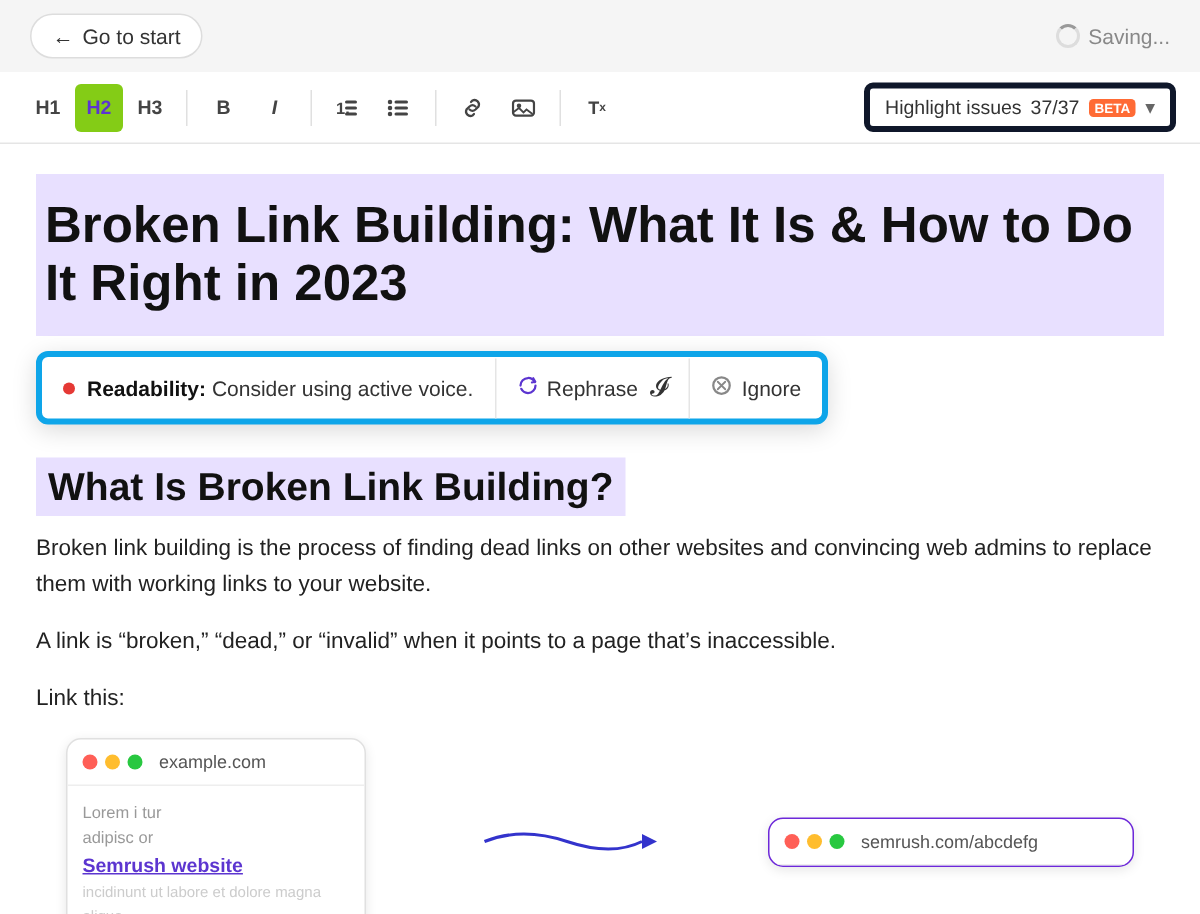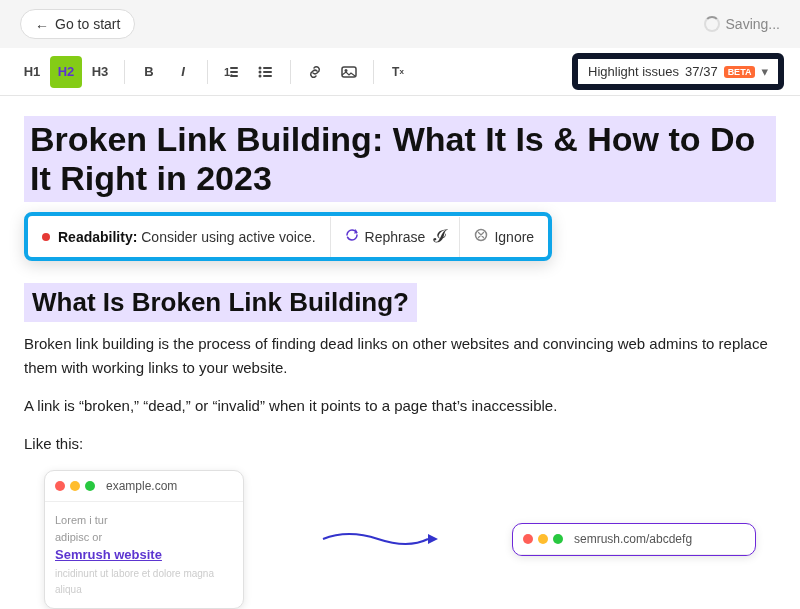--- a/index.html
+++ b/index.html
@@ -87,21 +87,21 @@
       height: 24px;
       background: #e0e0e0;
       margin: 0 4px;
     }
     .toolbar-spacer { flex: 1; }
     .highlight-btn {
       display: flex;
       align-items: center;
       gap: 6px;
       background: white;
-      border: 6px solid #0f172a;
+      border: 4px solid #0f172a;
       border-radius: 6px;
       padding: 5px 10px;
       font-size: 13px;
       cursor: pointer;
       color: #333;
     }
     .beta-badge {
       background: #ff6b35;
       color: white;
       font-size: 9px;
@@ -342,21 +342,21 @@
     <span>Highlight issues</span>
     <span class="highlight-count">37/37</span>
     <span class="beta-badge">beta</span>
     <span style="color:#666;">▾</span>
   </button>
 </div>
 
 <div class="content-area">
 
   
-  <div style="background:#e8e0ff; padding:0 6px; margin-bottom:3px;">
+  <div style="background:#e8e0ff; padding:11px 6px; margin-bottom:3px;">
     <h1 class="main-heading" style="background:transparent; font-size:34px; font-weight:900; color:#111; line-height:1.15;">
       <span>Broken Link Building: What It Is &amp; How to Do It Right in 2023</span>
     </h1>
   </div>
 
   
   <div class="readability-tooltip">
     <div class="readability-content">
       <div class="red-dot"></div>
       <span>
@@ -393,21 +393,21 @@
     <h2 style="font-size:26px; font-weight:900; color:#111; background:transparent;">What Is Broken Link Building?</h2>
   </div>
 
   
   <p class="body-text">Broken link building is the process of finding dead links on other websites and convincing web admins to replace them with working links to your website.</p>
 
   
   <p class="body-text">A link is “broken,” “dead,” or “invalid” when it points to a page that’s inaccessible.</p>
 
   
-  <p class="body-text">Like this:</p>
+  <p class="body-text">Link this:</p>
 
   
   <div class="example-area">
 
     <div class="browser-mockup">
       <div class="browser-chrome">
         <div class="dot-red"></div>
         <div class="dot-yellow"></div>
         <div class="dot-green"></div>
         <span class="browser-url">example.com</span>

